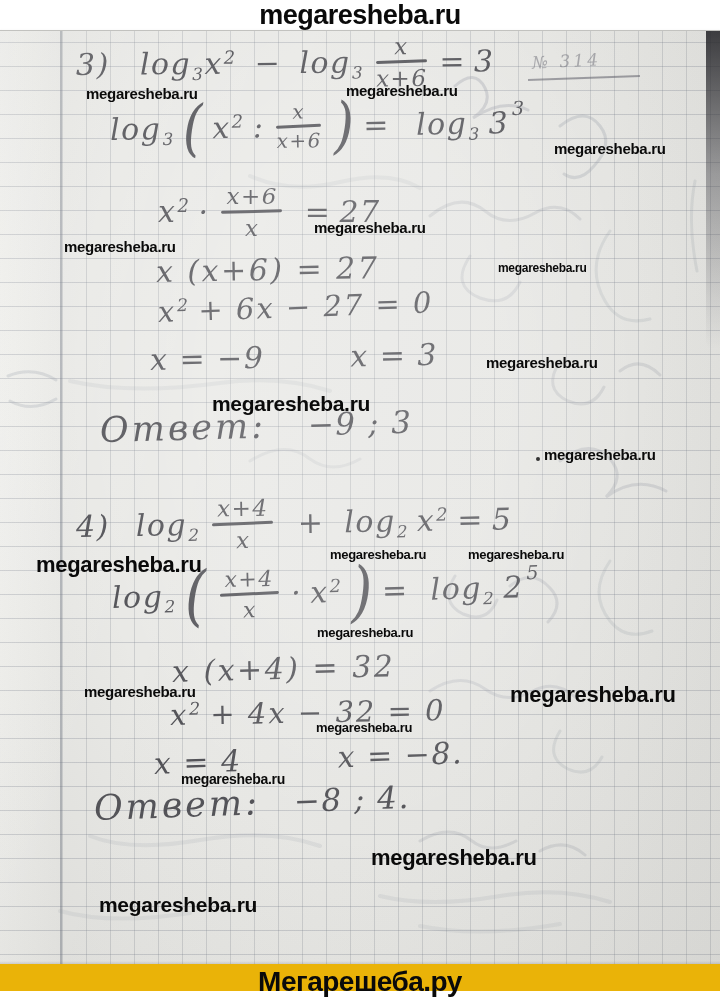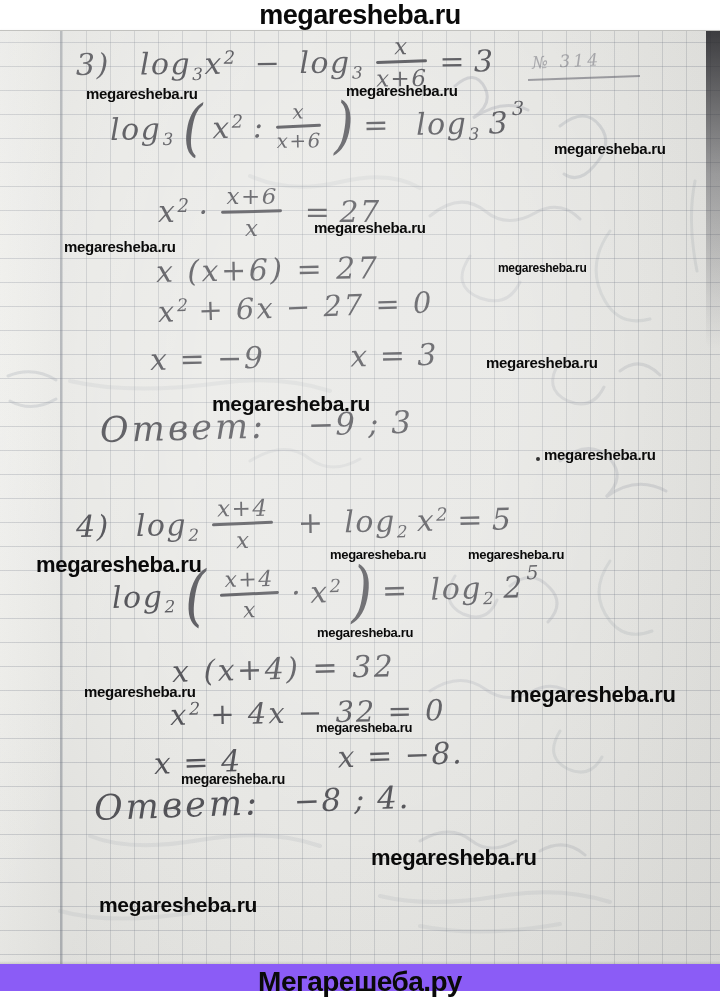--- a/index.html
+++ b/index.html
@@ -3,21 +3,21 @@
 <meta charset="utf-8">
 <style>
   html,body{margin:0;padding:0;background:#ffffff;}
   .stage{position:relative;width:720px;height:999px;overflow:hidden;background:#ffffff;
          font-family:"Liberation Sans",sans-serif;text-align:right;}
 
   
   .band-top{position:absolute;left:0;top:0;width:720px;height:30px;background:#ffffff;
             display:flex;align-items:center;justify-content:center;}
   .brand-top{font-size:27px;font-weight:700;color:#0a0a0a;letter-spacing:-0.5px;}
-  .band-bottom{position:absolute;left:0;top:964px;width:720px;height:27px;background:#8b5cf6;
+  .band-bottom{position:absolute;left:0;top:964px;width:720px;height:27px;background:#eab308;
             display:flex;align-items:flex-start;justify-content:center;}
   .brand-bottom{font-size:28px;font-weight:700;color:#0a0a0a;margin-top:2px;letter-spacing:-0.5px;}
 
   
   .paper{position:absolute;left:0;top:30px;width:720px;height:935px;background:#e9e9e6;
          border-top:1px solid #c2c2bf;box-shadow:0 2px 3px rgba(60,60,58,.35);}
   .left-strip{position:absolute;left:0;top:0;width:60px;height:100%;
          background:linear-gradient(to right,#f3f3f0,#eaeae7);}
   .grid-h{position:absolute;inset:0;
          background-image:linear-gradient(to bottom,rgba(120,126,140,.30) 1px,transparent 1px);

